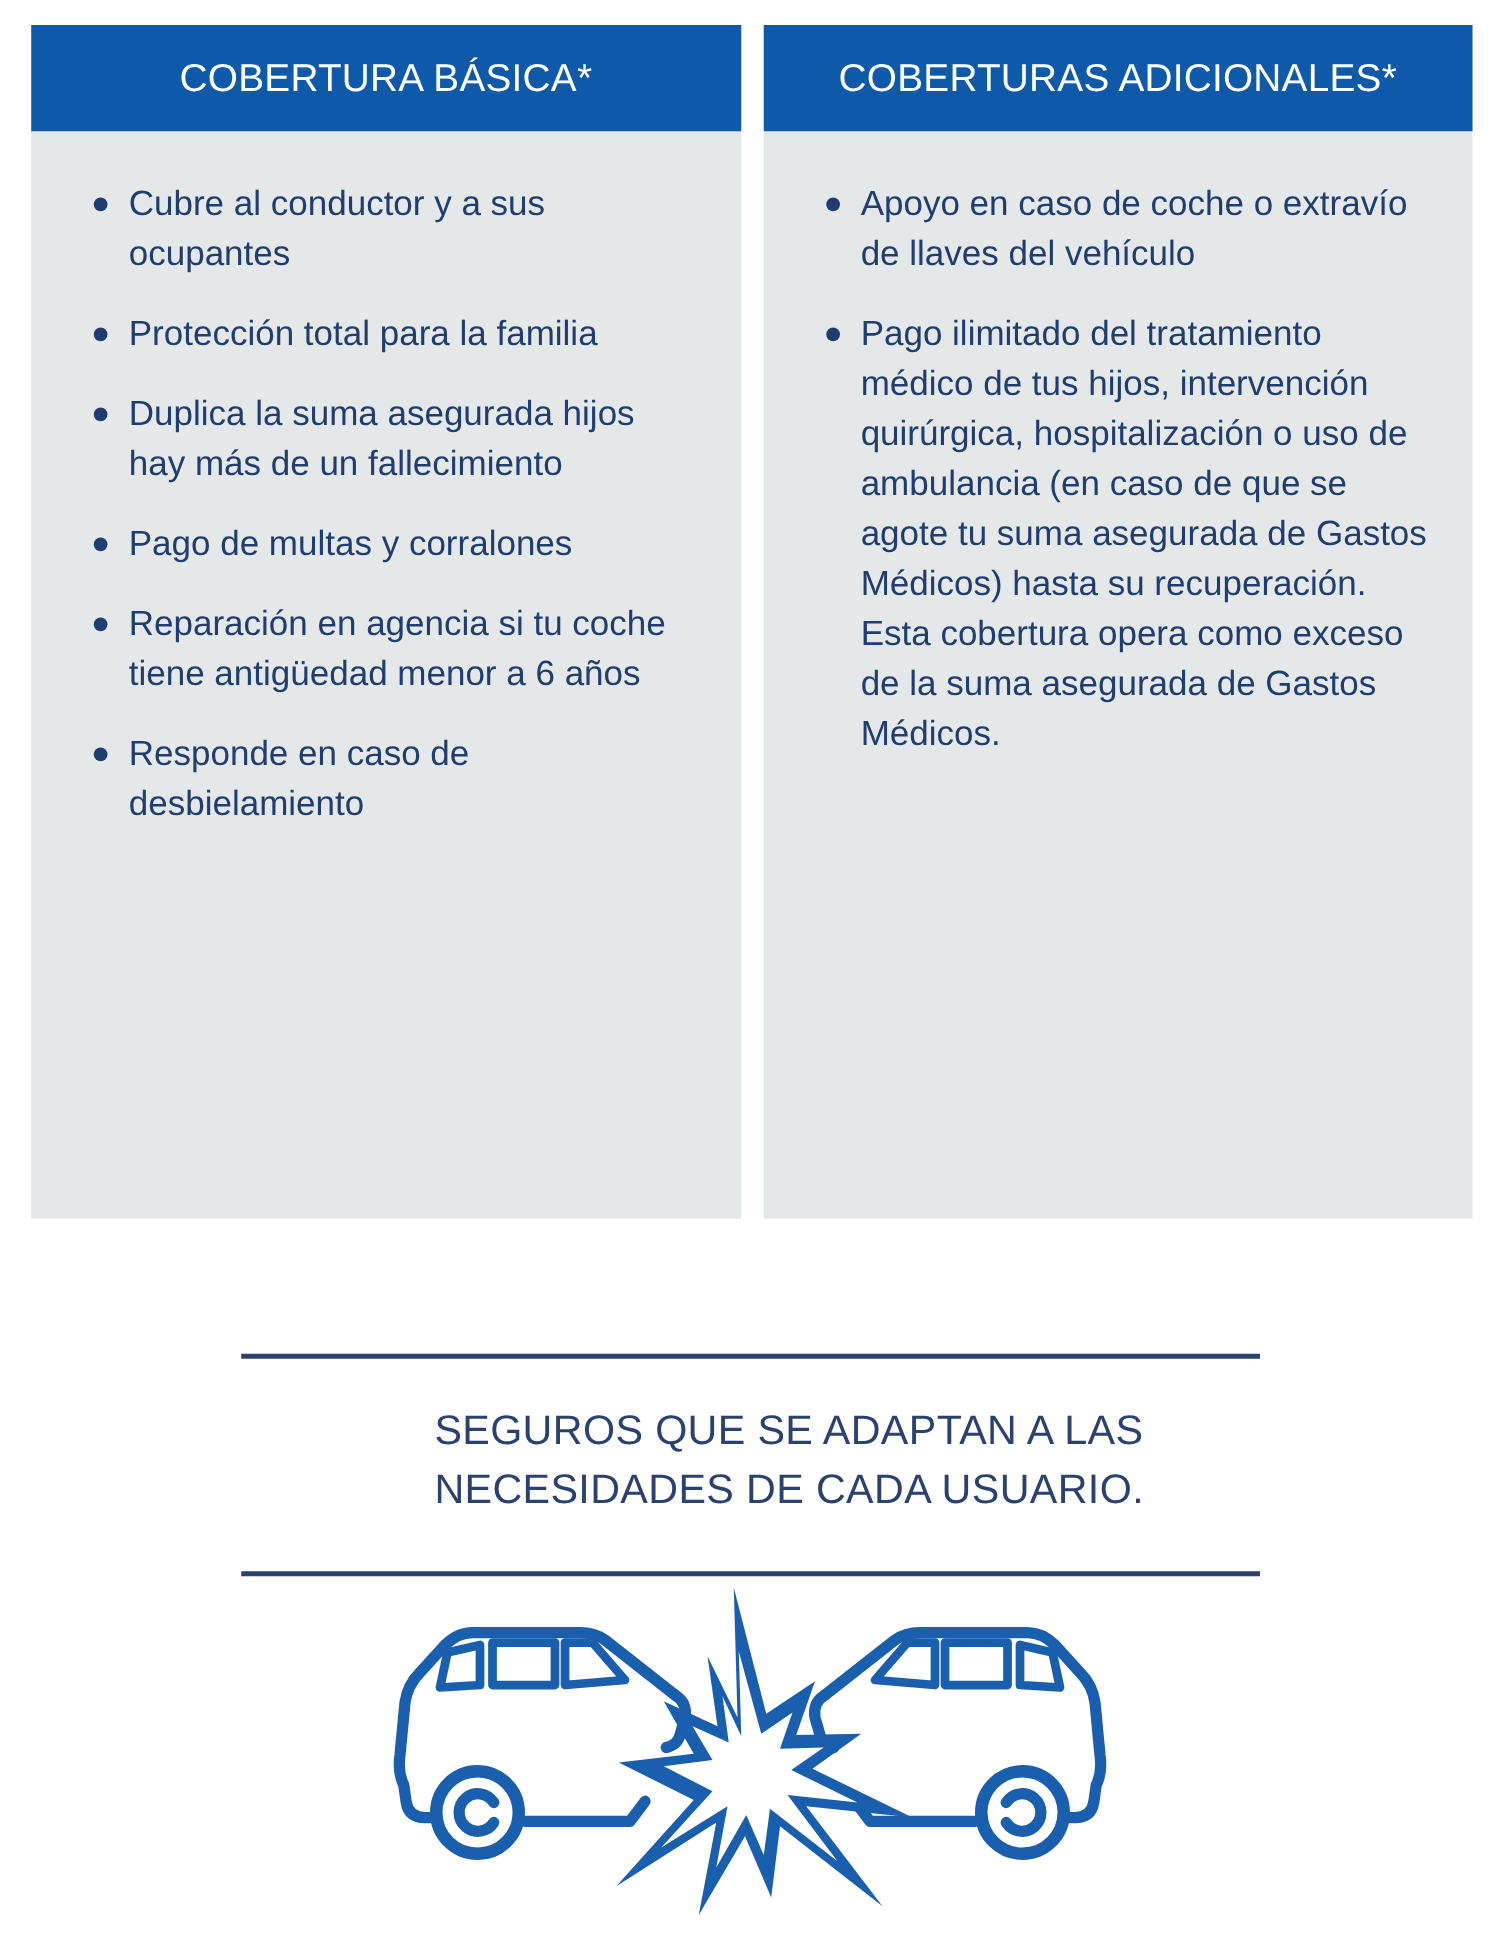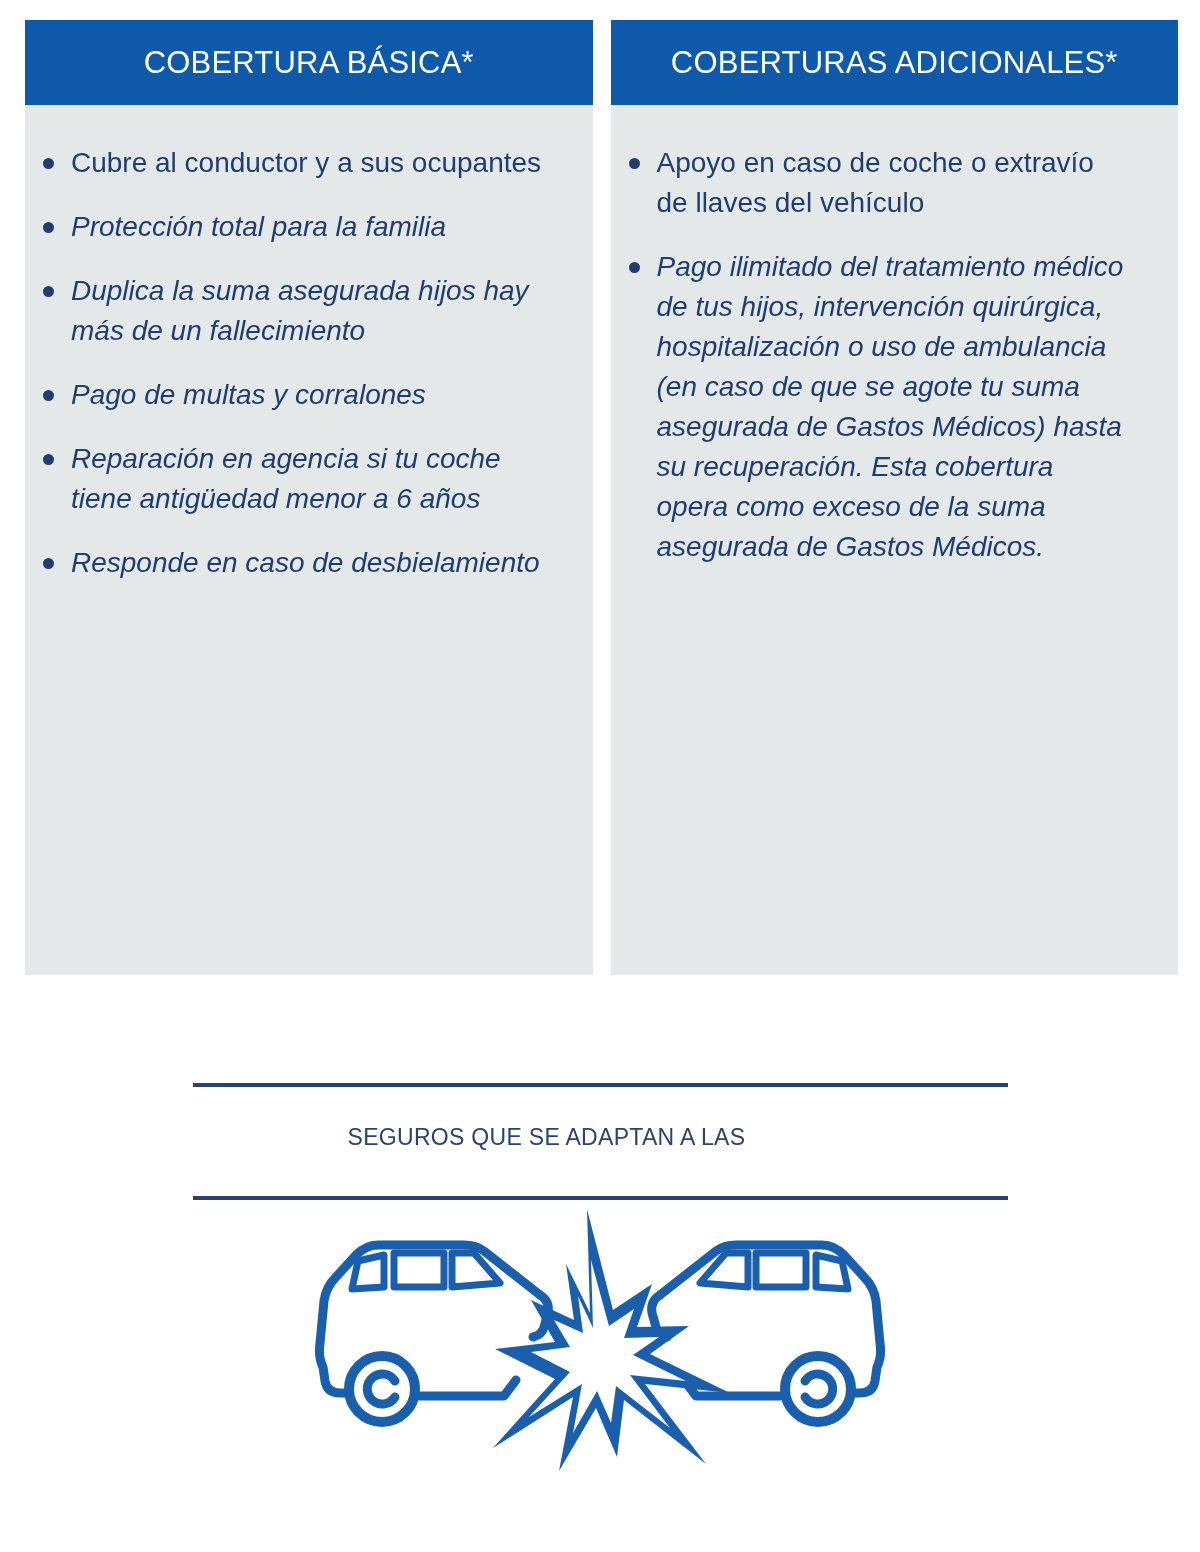--- a/index.html
+++ b/index.html
@@ -39,50 +39,50 @@
   }
   .panel-header h2{
     color:#ffffff;
     font-size:31px;
     font-weight:400;
     letter-spacing:0.2px;
     white-space:nowrap;
   }
   ul.bullets{
     list-style:none;
-    padding:38px 34px 0 16px;
+    padding:38px 34px 0 48px;
   }
   .bullet-item{
     position:relative;
     padding-left:30px;
     max-width:505px;
     font-size:28px;
     line-height:1.43;
     color:var(--text-navy);
   }
-  .bullet-item + .bullet-item{margin-top:24px;font-style:italic;}
+  .bullet-item + .bullet-item{margin-top:24px;}
   .bullet-item::before{
     content:"";
     position:absolute;
     left:2px;
     top:15px;
     width:11px;
     height:11px;
     border-radius:50%;
     background:var(--text-navy);
   }
   .slogan-block{
     width:815px;
     margin:108px auto 0;
     border-top:4px solid var(--rule-navy);
     border-bottom:4px solid var(--rule-navy);
     padding:34px 10px 42px 155px;
   }
   .slogan-block p{
-    font-size:23px;
+    font-size:33px;
     line-height:1.42;
     color:var(--rule-navy);
     letter-spacing:0.3px;
     white-space:nowrap;
   }
   .illustration{
     margin-top:8px;
     display:flex;
     justify-content:center;
   }
@@ -116,20 +116,21 @@
       <ul class="bullets">
           <li class="bullet-item">Apoyo en caso de coche o extravío de llaves del vehículo</li>
           <li class="bullet-item">Pago ilimitado del tratamiento médico de tus hijos, intervención quirúrgica, hospitalización o uso de ambulancia (en caso de que se agote tu suma asegurada de Gastos Médicos) hasta su recuperación. Esta cobertura opera como exceso de la suma asegurada de Gastos Médicos.</li>
         </ul>
     </section>
 
   </div>
 
   <div class="slogan-block">
     <p>SEGUROS QUE SE ADAPTAN A LAS</p>
+    <p>NECESIDADES DE CADA USUARIO.</p>
   </div>
 
   <div class="illustration">
     <svg width="620" height="270" viewBox="0 0 620 270" xmlns="http://www.w3.org/2000/svg" aria-hidden="true">
       <defs>
         <g id="car" fill="none" stroke="var(--icon-blue)" stroke-width="9" stroke-linecap="round" stroke-linejoin="round">
 
           <path d="M246,102 L190,58 Q182,52 170,52 L84,52 Q72,52 62,62 L42,84 Q32,94 30,108 L26,150 Q24,164 29,174 L31,188 Q33,200 46,200 L55,200"></path>
 
           <path d="M246,102 Q256,108 254,120 L250,134 Q248,142 239,144"></path>

